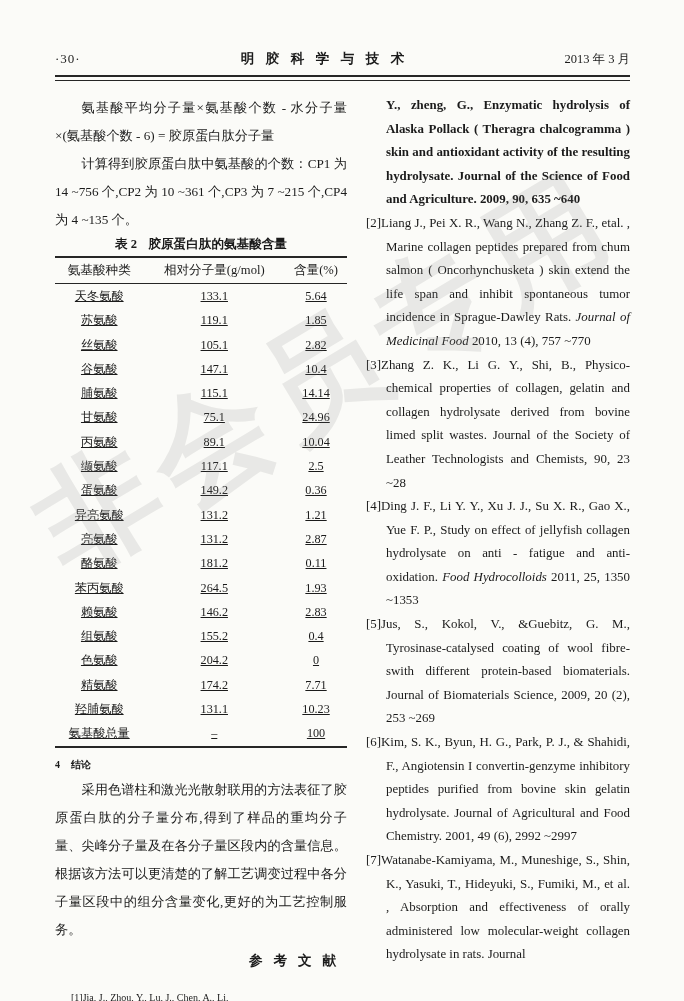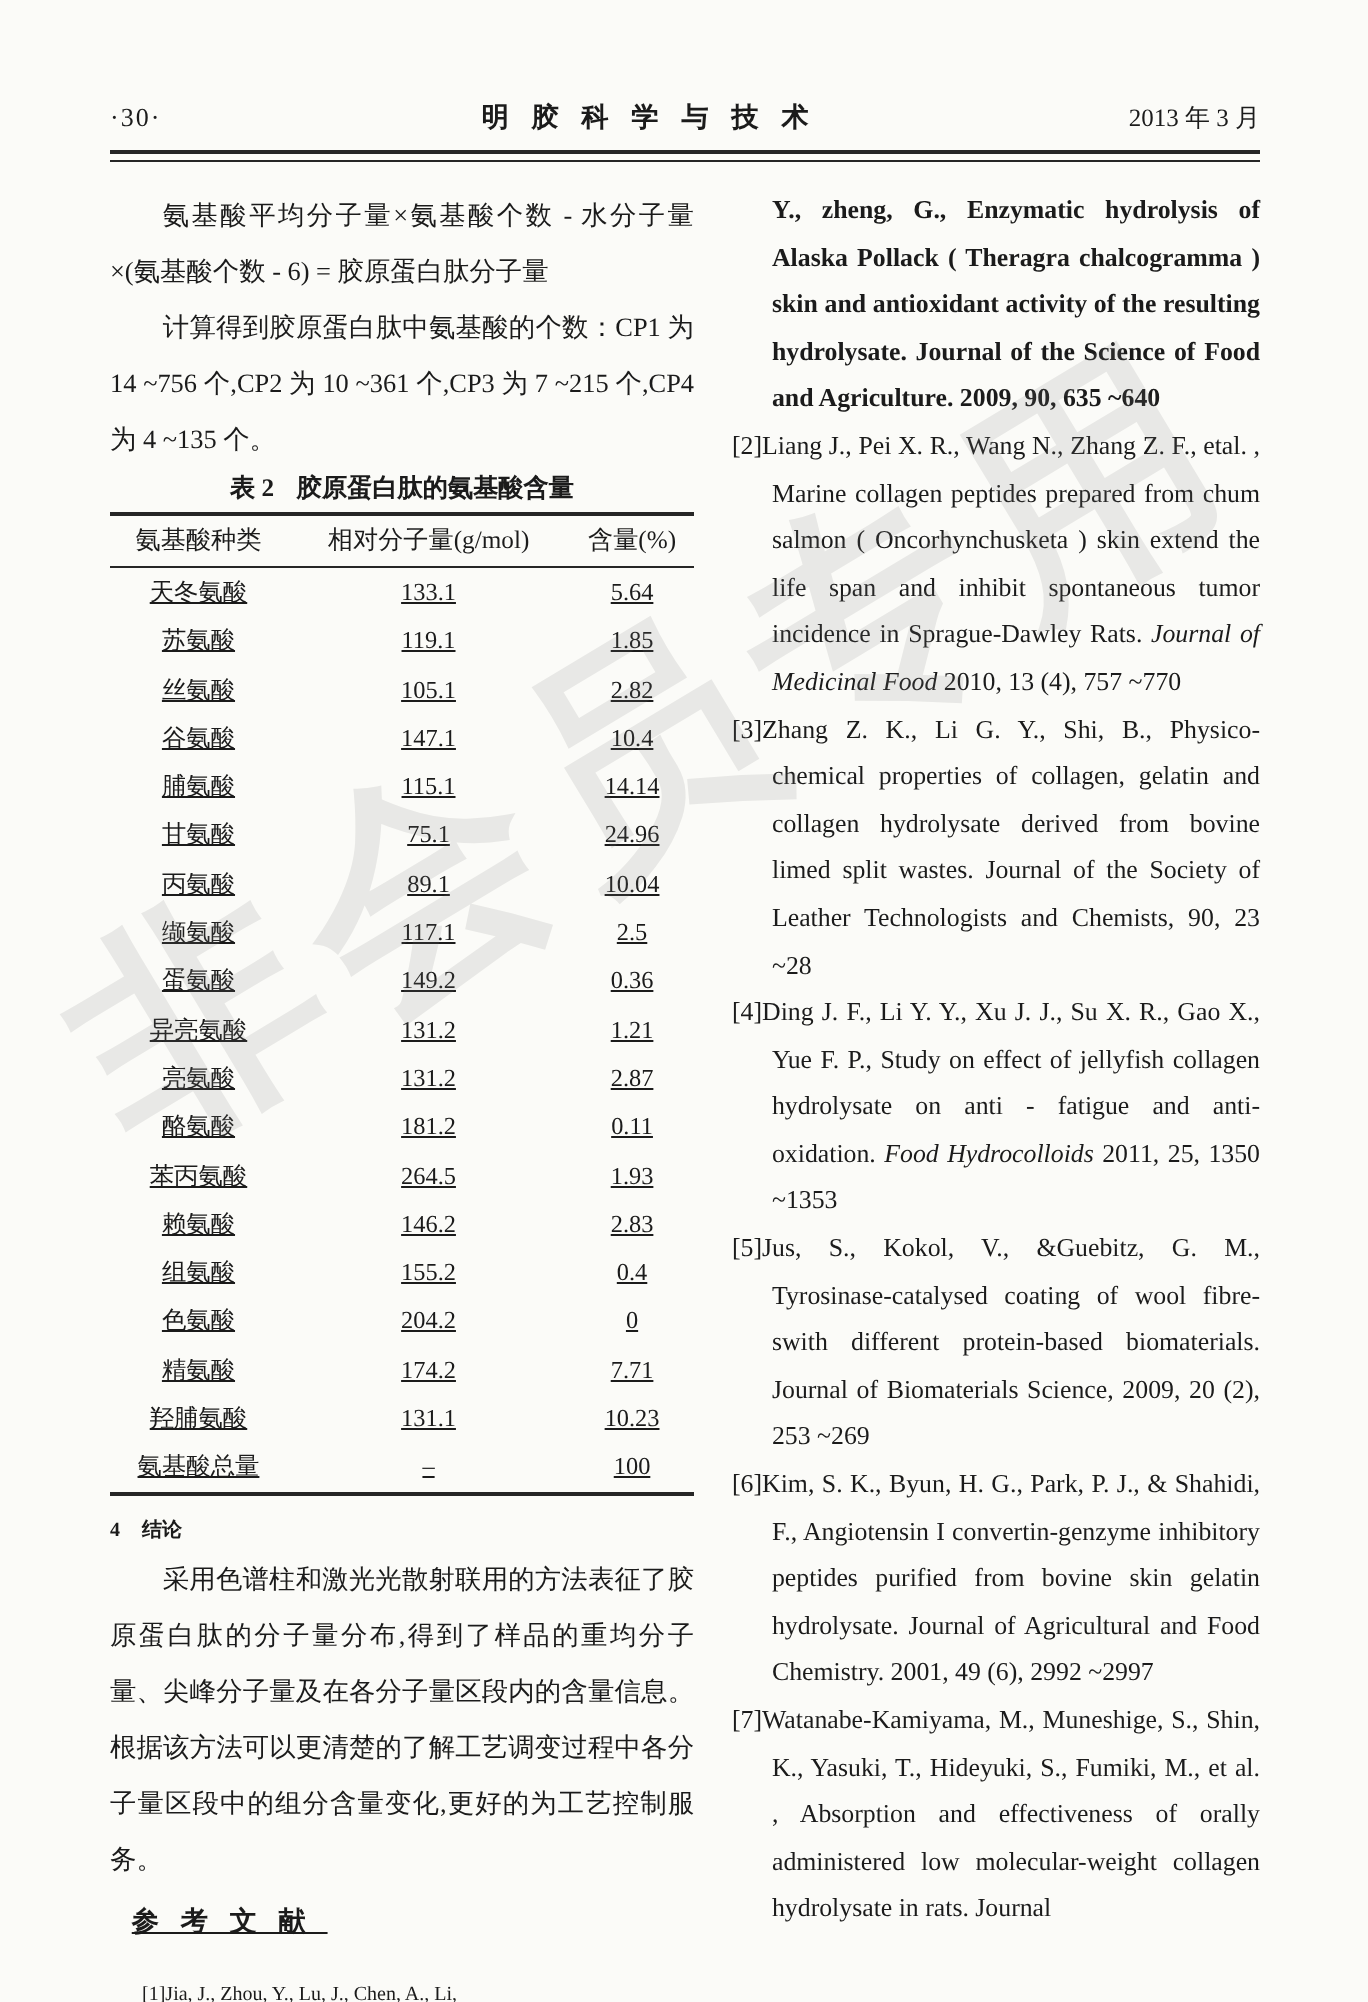--- a/index.html
+++ b/index.html
@@ -57,24 +57,23 @@
   table.amino td{
     text-align:center;padding:0;height:24.3px;line-height:24.3px;white-space:nowrap;text-decoration:underline;
   }
   
   .section-heading{
     font-weight:bold;font-size:10px;margin:10px 0 4px 0;
   }
   .section-num{display:inline-block;width:1.6em;}
   
   .ref-heading{
-    text-align:left;font-weight:bold;font-size:13.6px;
+    text-align:right;font-weight:bold;font-size:13.6px;
     letter-spacing:0.8em;text-indent:0.8em;
     margin:8px 0 14px 0;
-    text-decoration:underline;
   }
   .refs p.ref, .col-left p.ref{
     font-size:12.9px;line-height:23.6px;margin:0;
     text-align:justify;
     padding-left:1.55em;text-indent:-1.55em;
   }
   .refs p.ref.cont{text-indent:0;font-weight:bold;}
   .refs p.ref i{font-style:italic;}
   
   .page-number{

